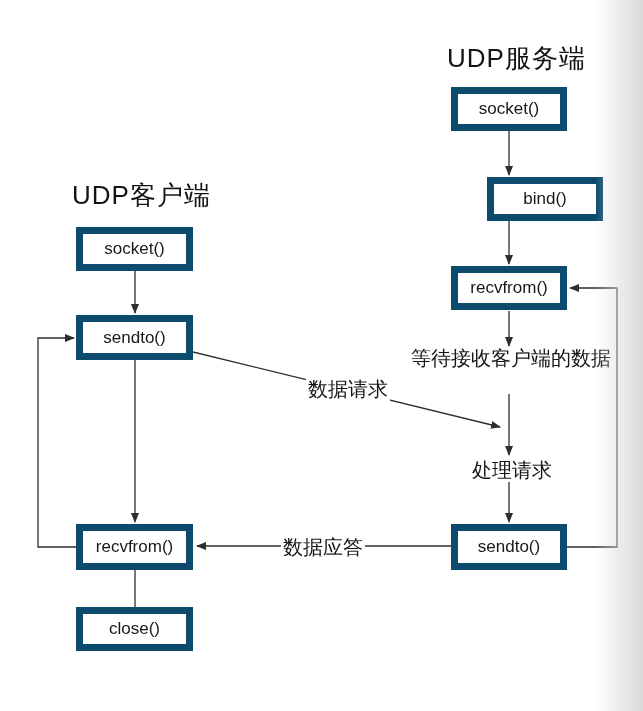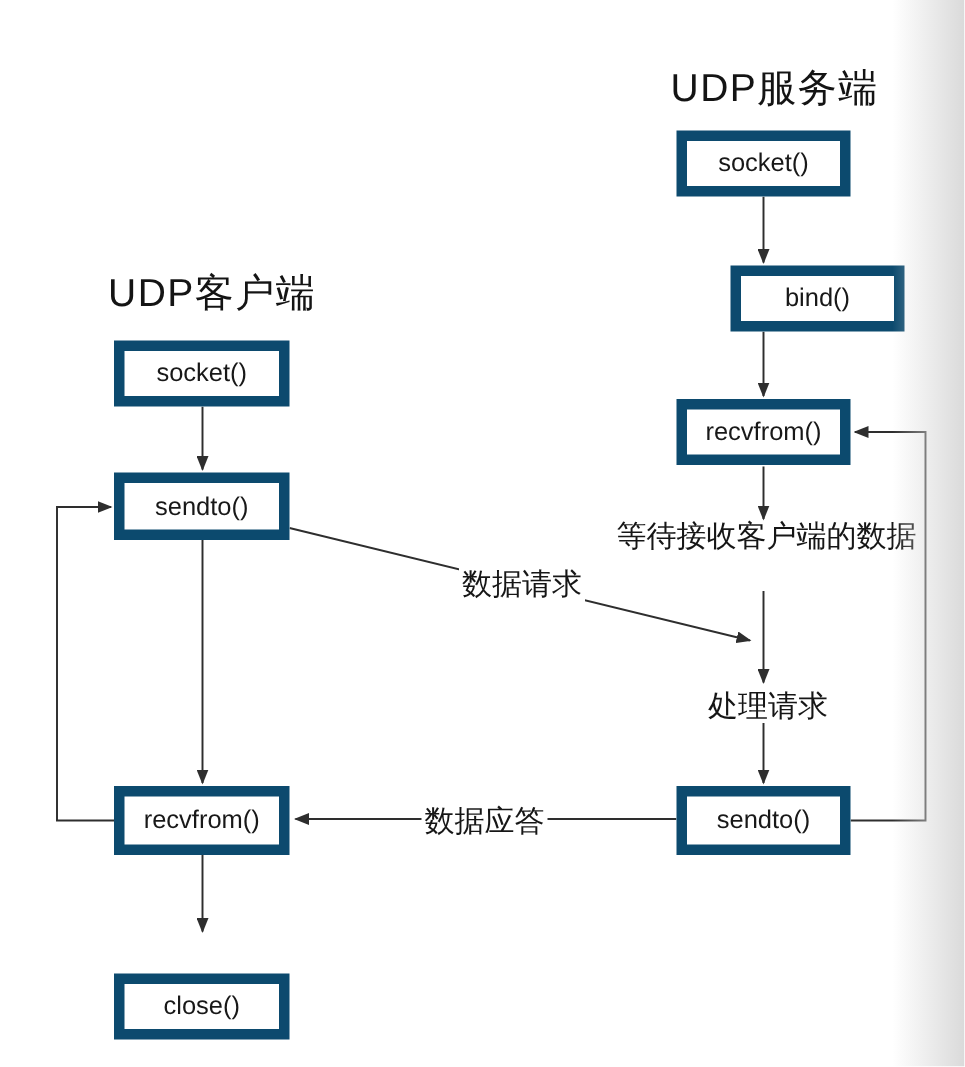--- a/index.html
+++ b/index.html
@@ -100,21 +100,21 @@
 
   <div class="annotation on-line" style="left:306px; top:376px;">数据请求</div>
   <div class="annotation on-line" style="left:281px; top:534px;">数据应答</div>
 
   <div class="col-title" style="left:447px; top:41px;">UDP服务端</div>
   <div class="col-title" style="left:72px; top:178px;">UDP客户端</div>
 
   <div class="node client-node" style="top:227px;">socket()</div>
   <div class="node client-node" style="top:315px; height:45px;">sendto()</div>
   <div class="node client-node" style="top:524px; height:46px;">recvfrom()</div>
-  <div class="node client-node" style="top:649px;">close()</div>
+  <div class="node client-node" style="top:607px;">close()</div>
 
   <div class="node server-node" style="top:87px;">socket()</div>
   <div class="node server-node" style="top:177px;margin-left:36px;">bind()</div>
   <div class="node server-node" style="top:266px;">recvfrom()</div>
   <div class="node server-node" style="top:524px; height:46px;">sendto()</div>
 
   <div class="blocking-note">
     <div>等待接收客户端的数据</div>
   </div>
 

